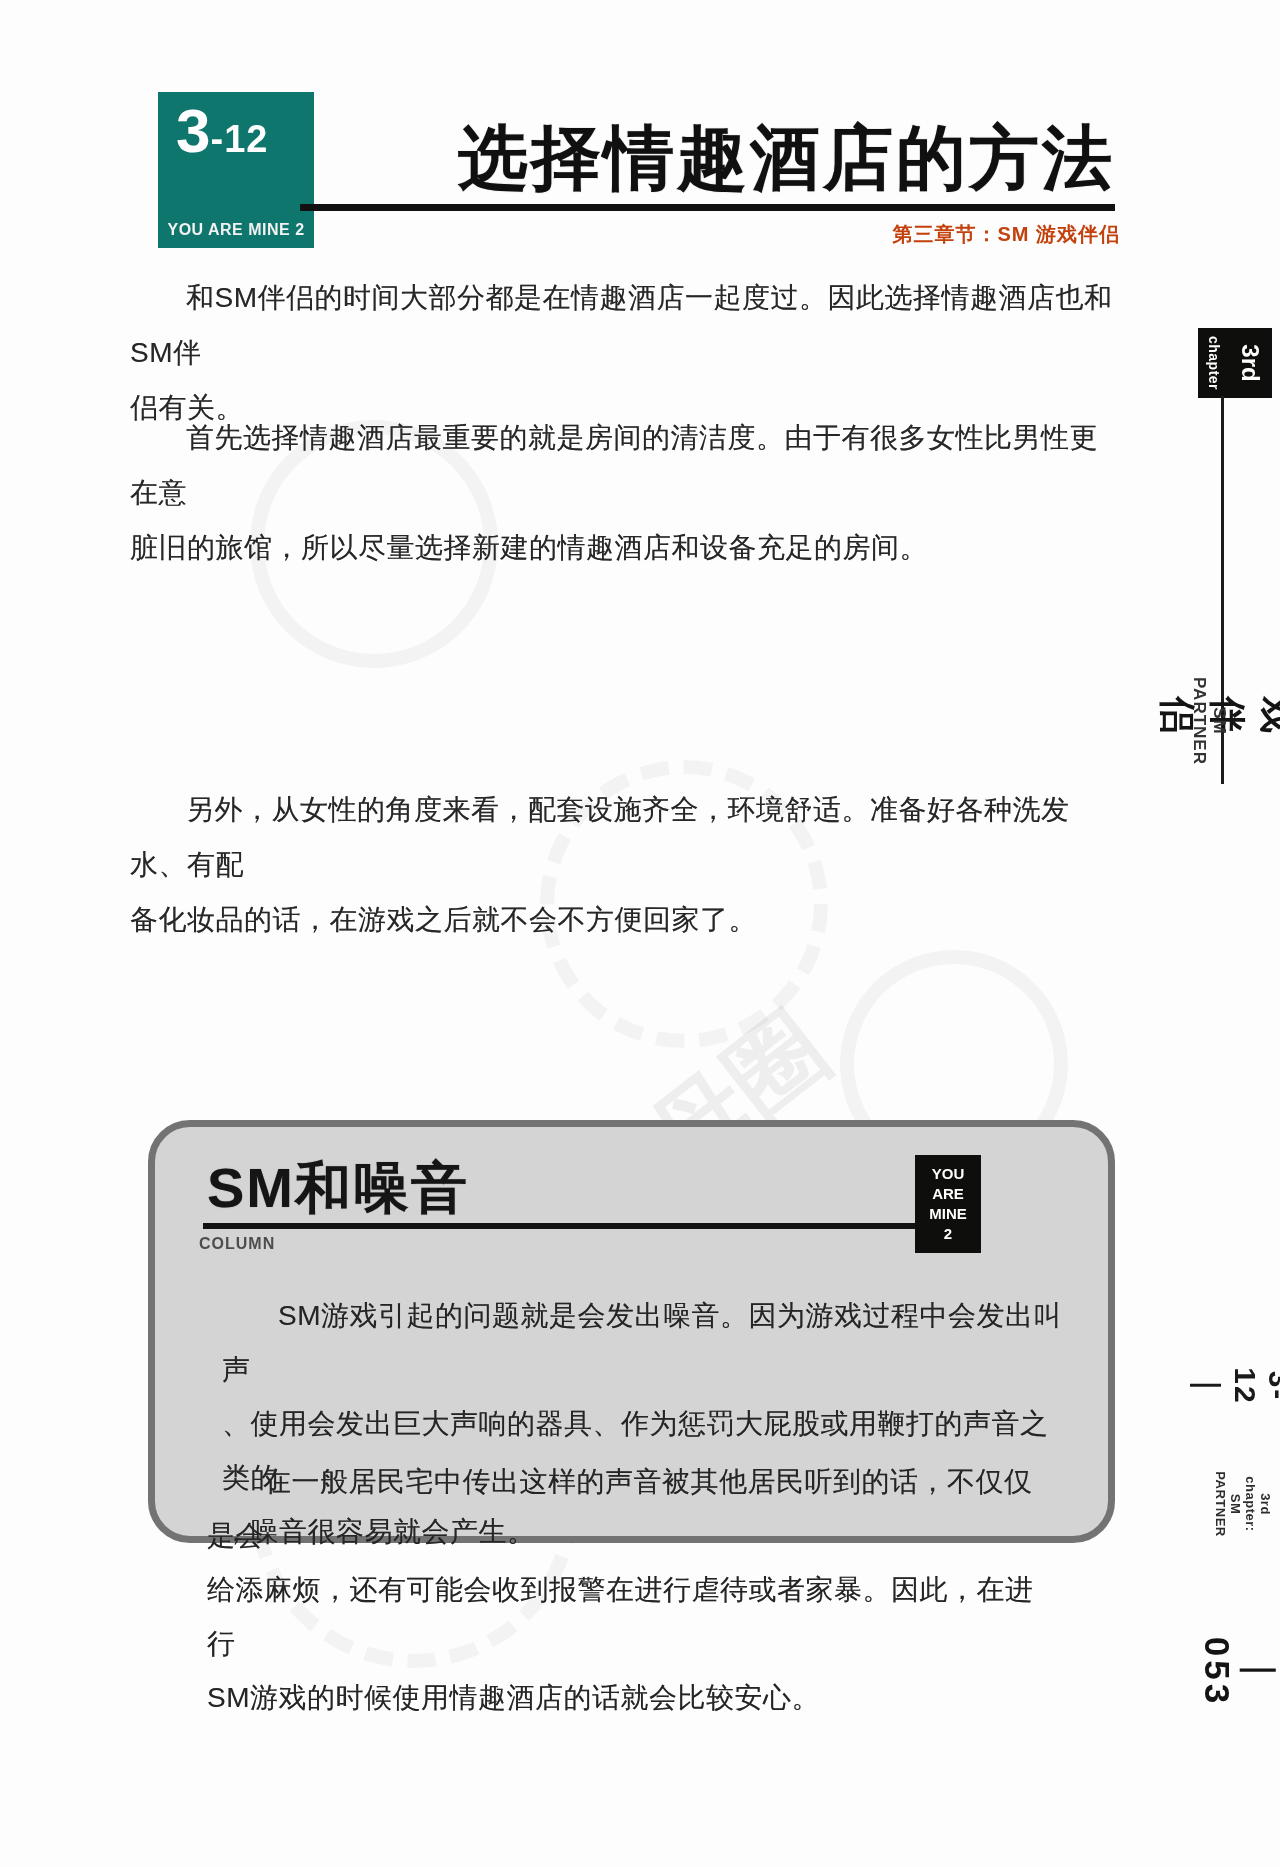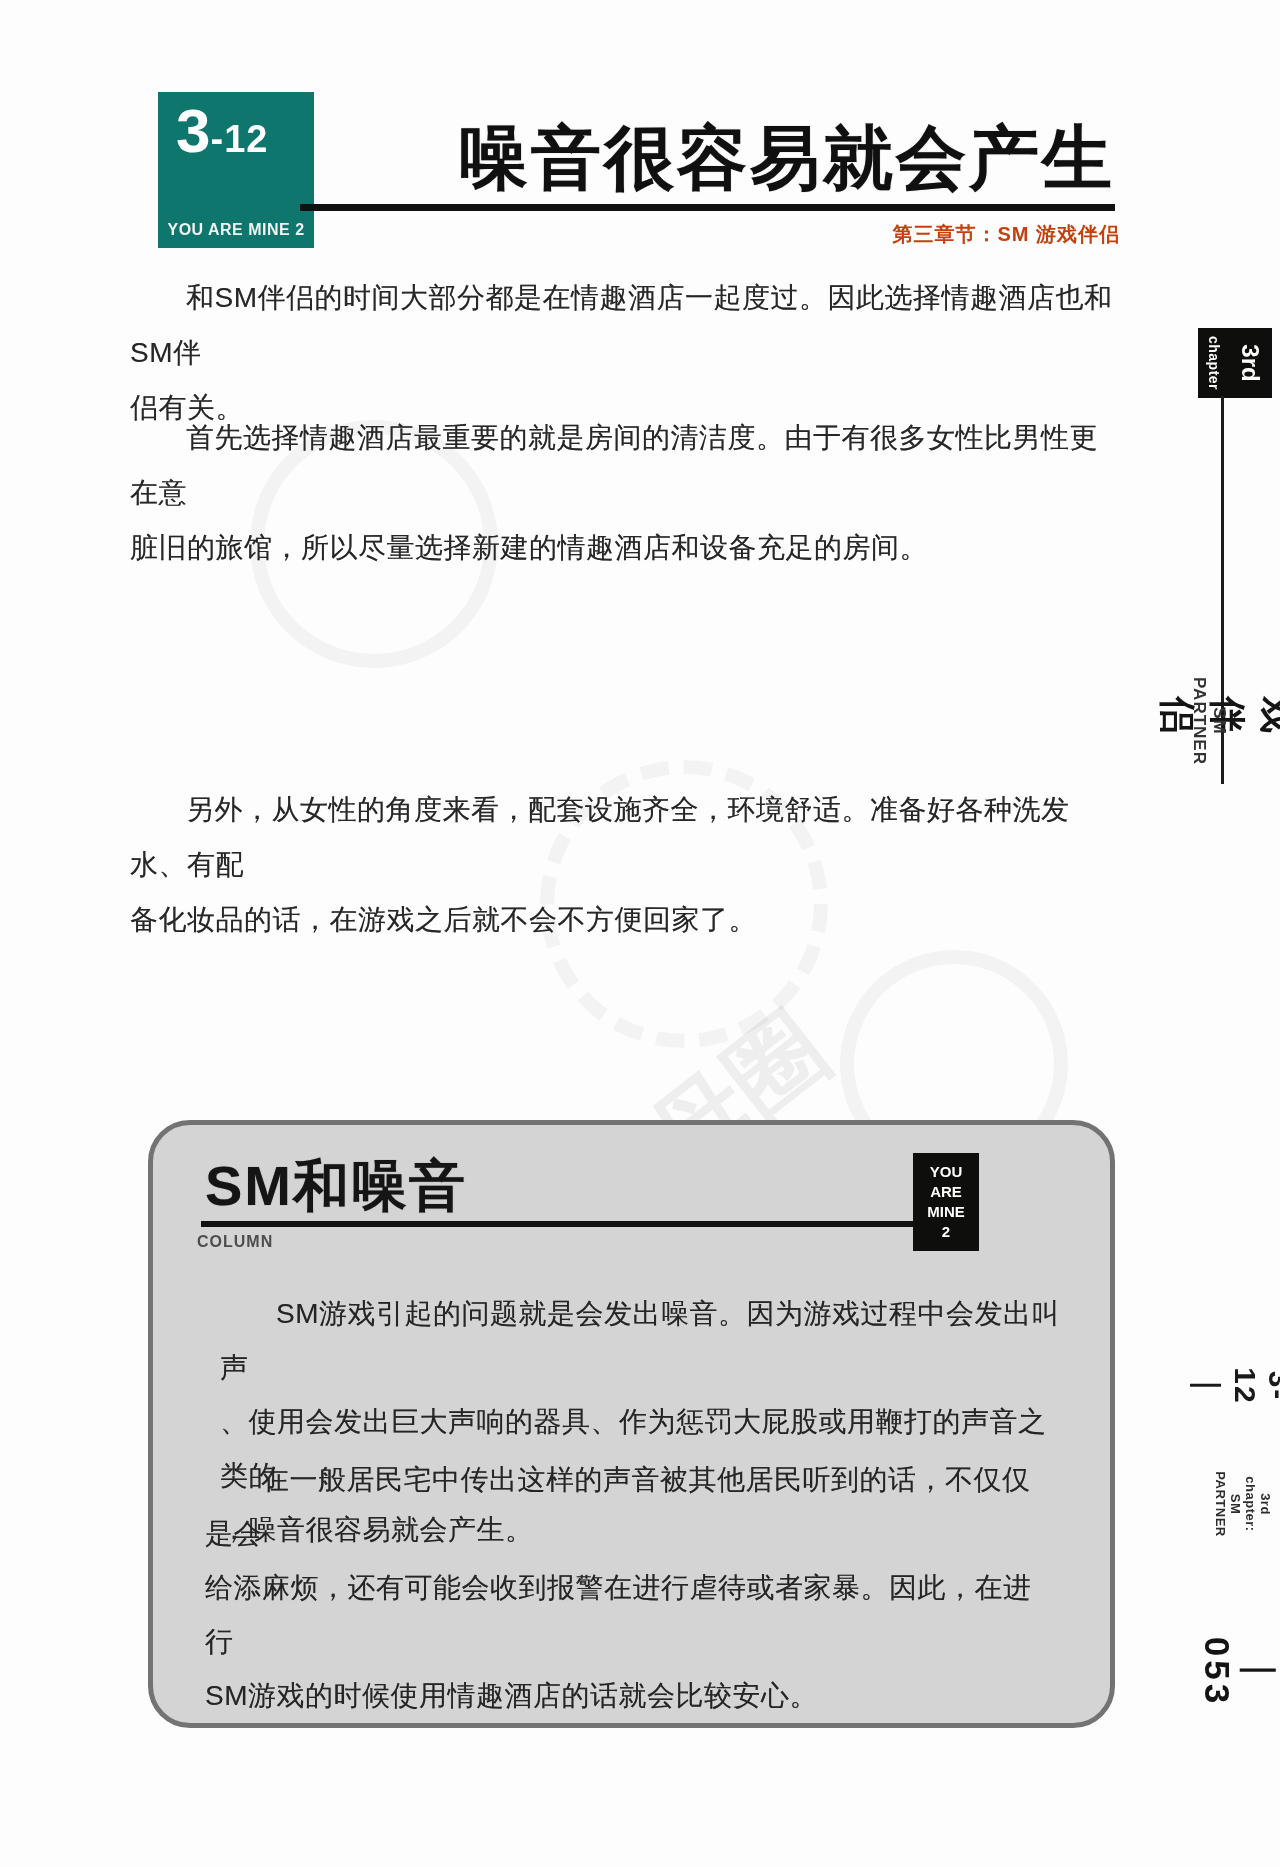--- a/index.html
+++ b/index.html
@@ -36,22 +36,22 @@
   .para {
     position:absolute; left:130px; width:985px;
     font-size:28px; line-height:55px; letter-spacing:0.5px;
     color:#272727; font-weight:500; text-indent:2em; white-space:pre-line;
     text-shadow:0 0 0.6px rgba(0,0,0,0.4);
   }
   .p1 { top:270px; } .p2 { top:410px; } .p3 { top:546px; } .p4 { top:782px; }
 
   
   .column-box {
-    position:absolute; left:148px; top:1120px; width:967px; height:608px;
-    background:#d4d4d4; border:5px solid #737373; border-radius:42px; box-sizing:border-box;
+    position:absolute; left:148px; top:1120px; width:967px; height:423px;
+    background:#d4d4d4; border:7px solid #737373; border-radius:42px; box-sizing:border-box;
   }
   .column-title {
     position:absolute; left:52px; top:24px;
     font-size:56px; font-weight:900; color:#151515; letter-spacing:2px;
     text-shadow:0 0 1px rgba(0,0,0,0.4);
   }
   .column-rule { position:absolute; left:48px; top:96px; width:738px; height:6px; background:#111; }
   .column-label {
     position:absolute; left:44px; top:108px;
     font-size:16px; font-weight:700; color:#4d4d4d; letter-spacing:1px;
@@ -118,21 +118,21 @@
   <div class="wm wm2">13091321</div>
   <div class="wm wm3">请勿</div>
 
   <div class="chapter-box">
     <div class="chapter-num">
       <span class="big">3</span><span class="small">-12</span>
     </div>
     <div class="series-title">YOU ARE MINE 2</div>
   </div>
 
-  <div class="page-title">噪音很容易就会产生</div>
+  <div class="page-title">选择情趣酒店的方法</div>
   <div class="title-rule"></div>
   <div class="section-subtitle">第三章节：SM 游戏伴侣</div>
 
   <div class="para p1">和SM伴侣的时间大部分都是在情趣酒店一起度过。因此选择情趣酒店也和SM伴
 侣有关。</div>
   <div class="para p2">首先选择情趣酒店最重要的就是房间的清洁度。由于有很多女性比男性更在意
 脏旧的旅馆，所以尽量选择新建的情趣酒店和设备充足的房间。</div>
   <div class="para p4">另外，从女性的角度来看，配套设施齐全，环境舒适。准备好各种洗发水、有配
 备化妆品的话，在游戏之后就不会不方便回家了。</div>
 

